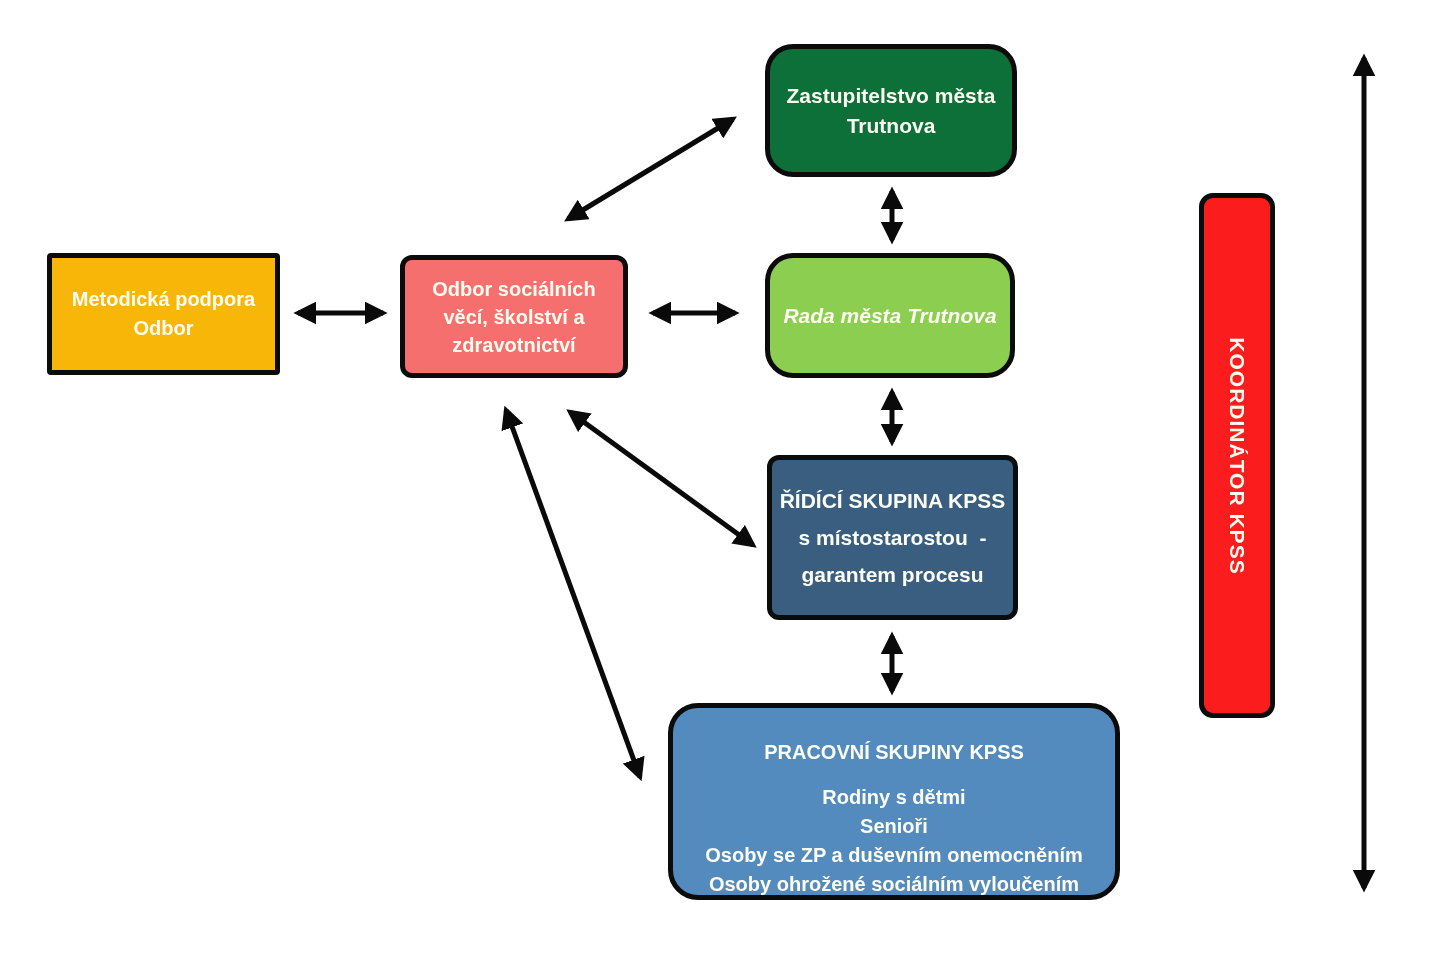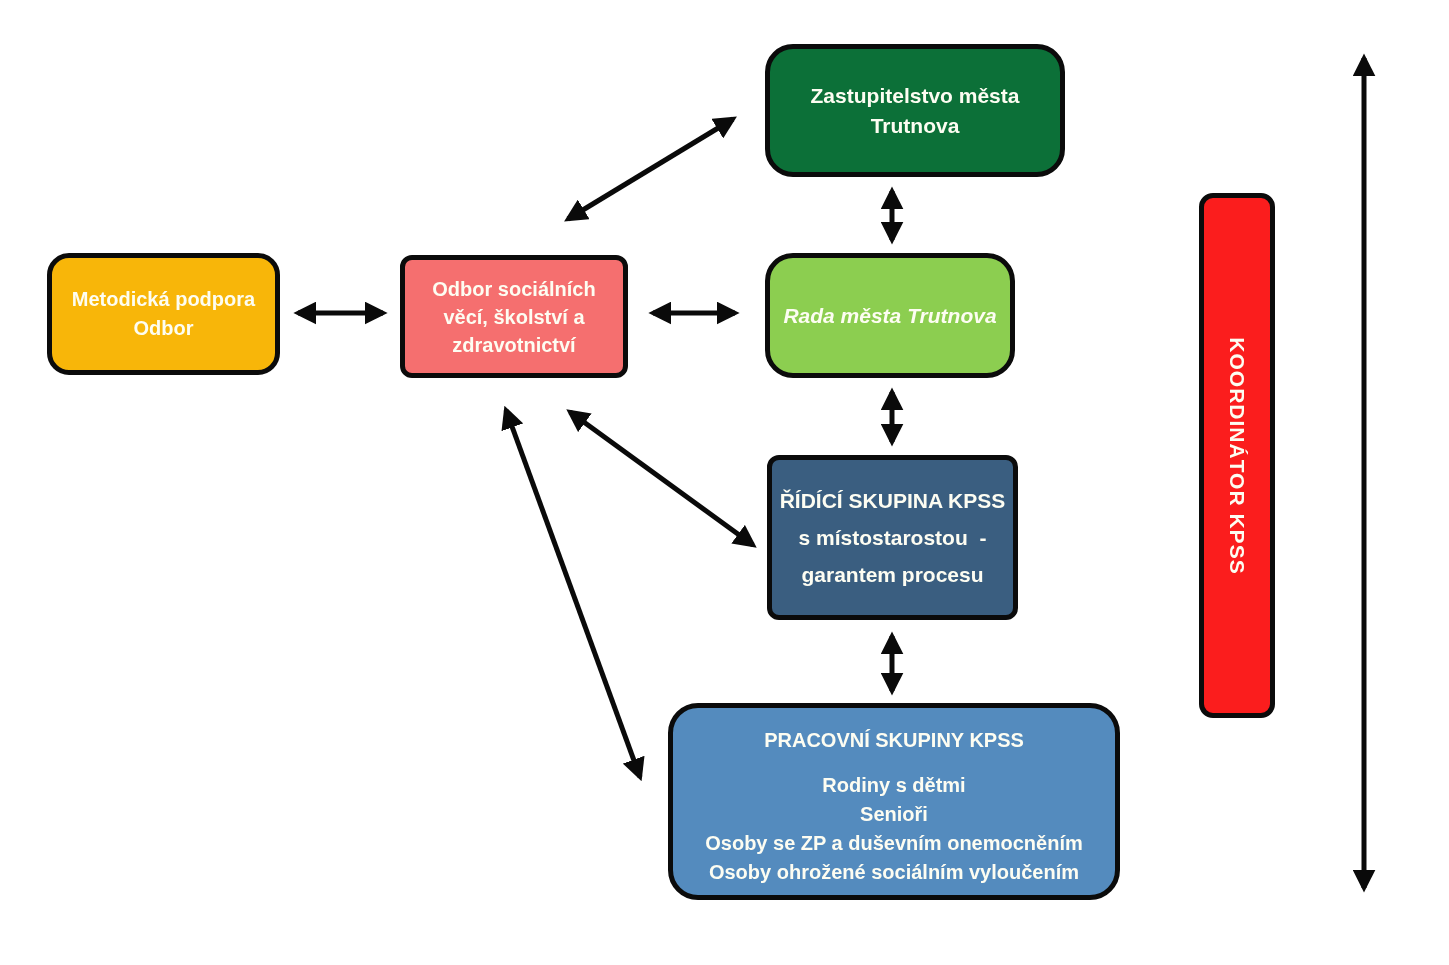--- a/index.html
+++ b/index.html
@@ -18,28 +18,28 @@
     display: flex;
     flex-direction: column;
     align-items: center;
     justify-content: center;
     color: #fdfdf2;
     font-weight: bold;
     text-align: center;
   }
   .box-line { white-space: pre; display: block; }
 
-  #box-metodicka   { left: 47px;  top: 253px; width: 233px; height: 122px; border-radius: 22px; font-size: 20px; line-height: 29px; }
+  #box-metodicka   { left: 47px;  top: 253px; width: 233px; height: 122px; border-radius: 4px; font-size: 20px; line-height: 29px; }
   #box-odbor       { left: 400px; top: 255px; width: 228px; height: 123px; border-radius: 12px; font-size: 20px; line-height: 28px; }
-  #box-zastupitelstvo { left: 765px; top: 44px;  width: 300px; height: 133px; border-radius: 28px; font-size: 21px; line-height: 30px; }
+  #box-zastupitelstvo { left: 765px; top: 44px;  width: 252px; height: 133px; border-radius: 28px; font-size: 21px; line-height: 30px; }
   #box-rada        { left: 765px; top: 253px; width: 250px; height: 125px; border-radius: 28px; font-size: 21px; font-style: italic; }
   #box-ridici      { left: 767px; top: 455px; width: 251px; height: 165px; border-radius: 12px; font-size: 21px; line-height: 37px; }
   #box-pracovni    { left: 668px; top: 703px; width: 452px; height: 197px; border-radius: 30px; font-size: 20px;
                      justify-content: flex-start; padding-top: 18px; }
-  #box-pracovni .pracovni-title { margin-bottom: 16px; }
+  #box-pracovni .pracovni-title { margin-bottom: 16px; margin-top: 12px; }
   #box-pracovni .box-line { line-height: 29px; }
   #box-koordinator { left: 1199px; top: 193px; width: 76px; height: 525px; border-radius: 14px; font-size: 21px; }
   #box-koordinator .vtext {
     transform: rotate(90deg);
     white-space: nowrap;
     letter-spacing: 1px;
   }
   #arrow-layer {
     position: absolute;
     left: 0; top: 0;

